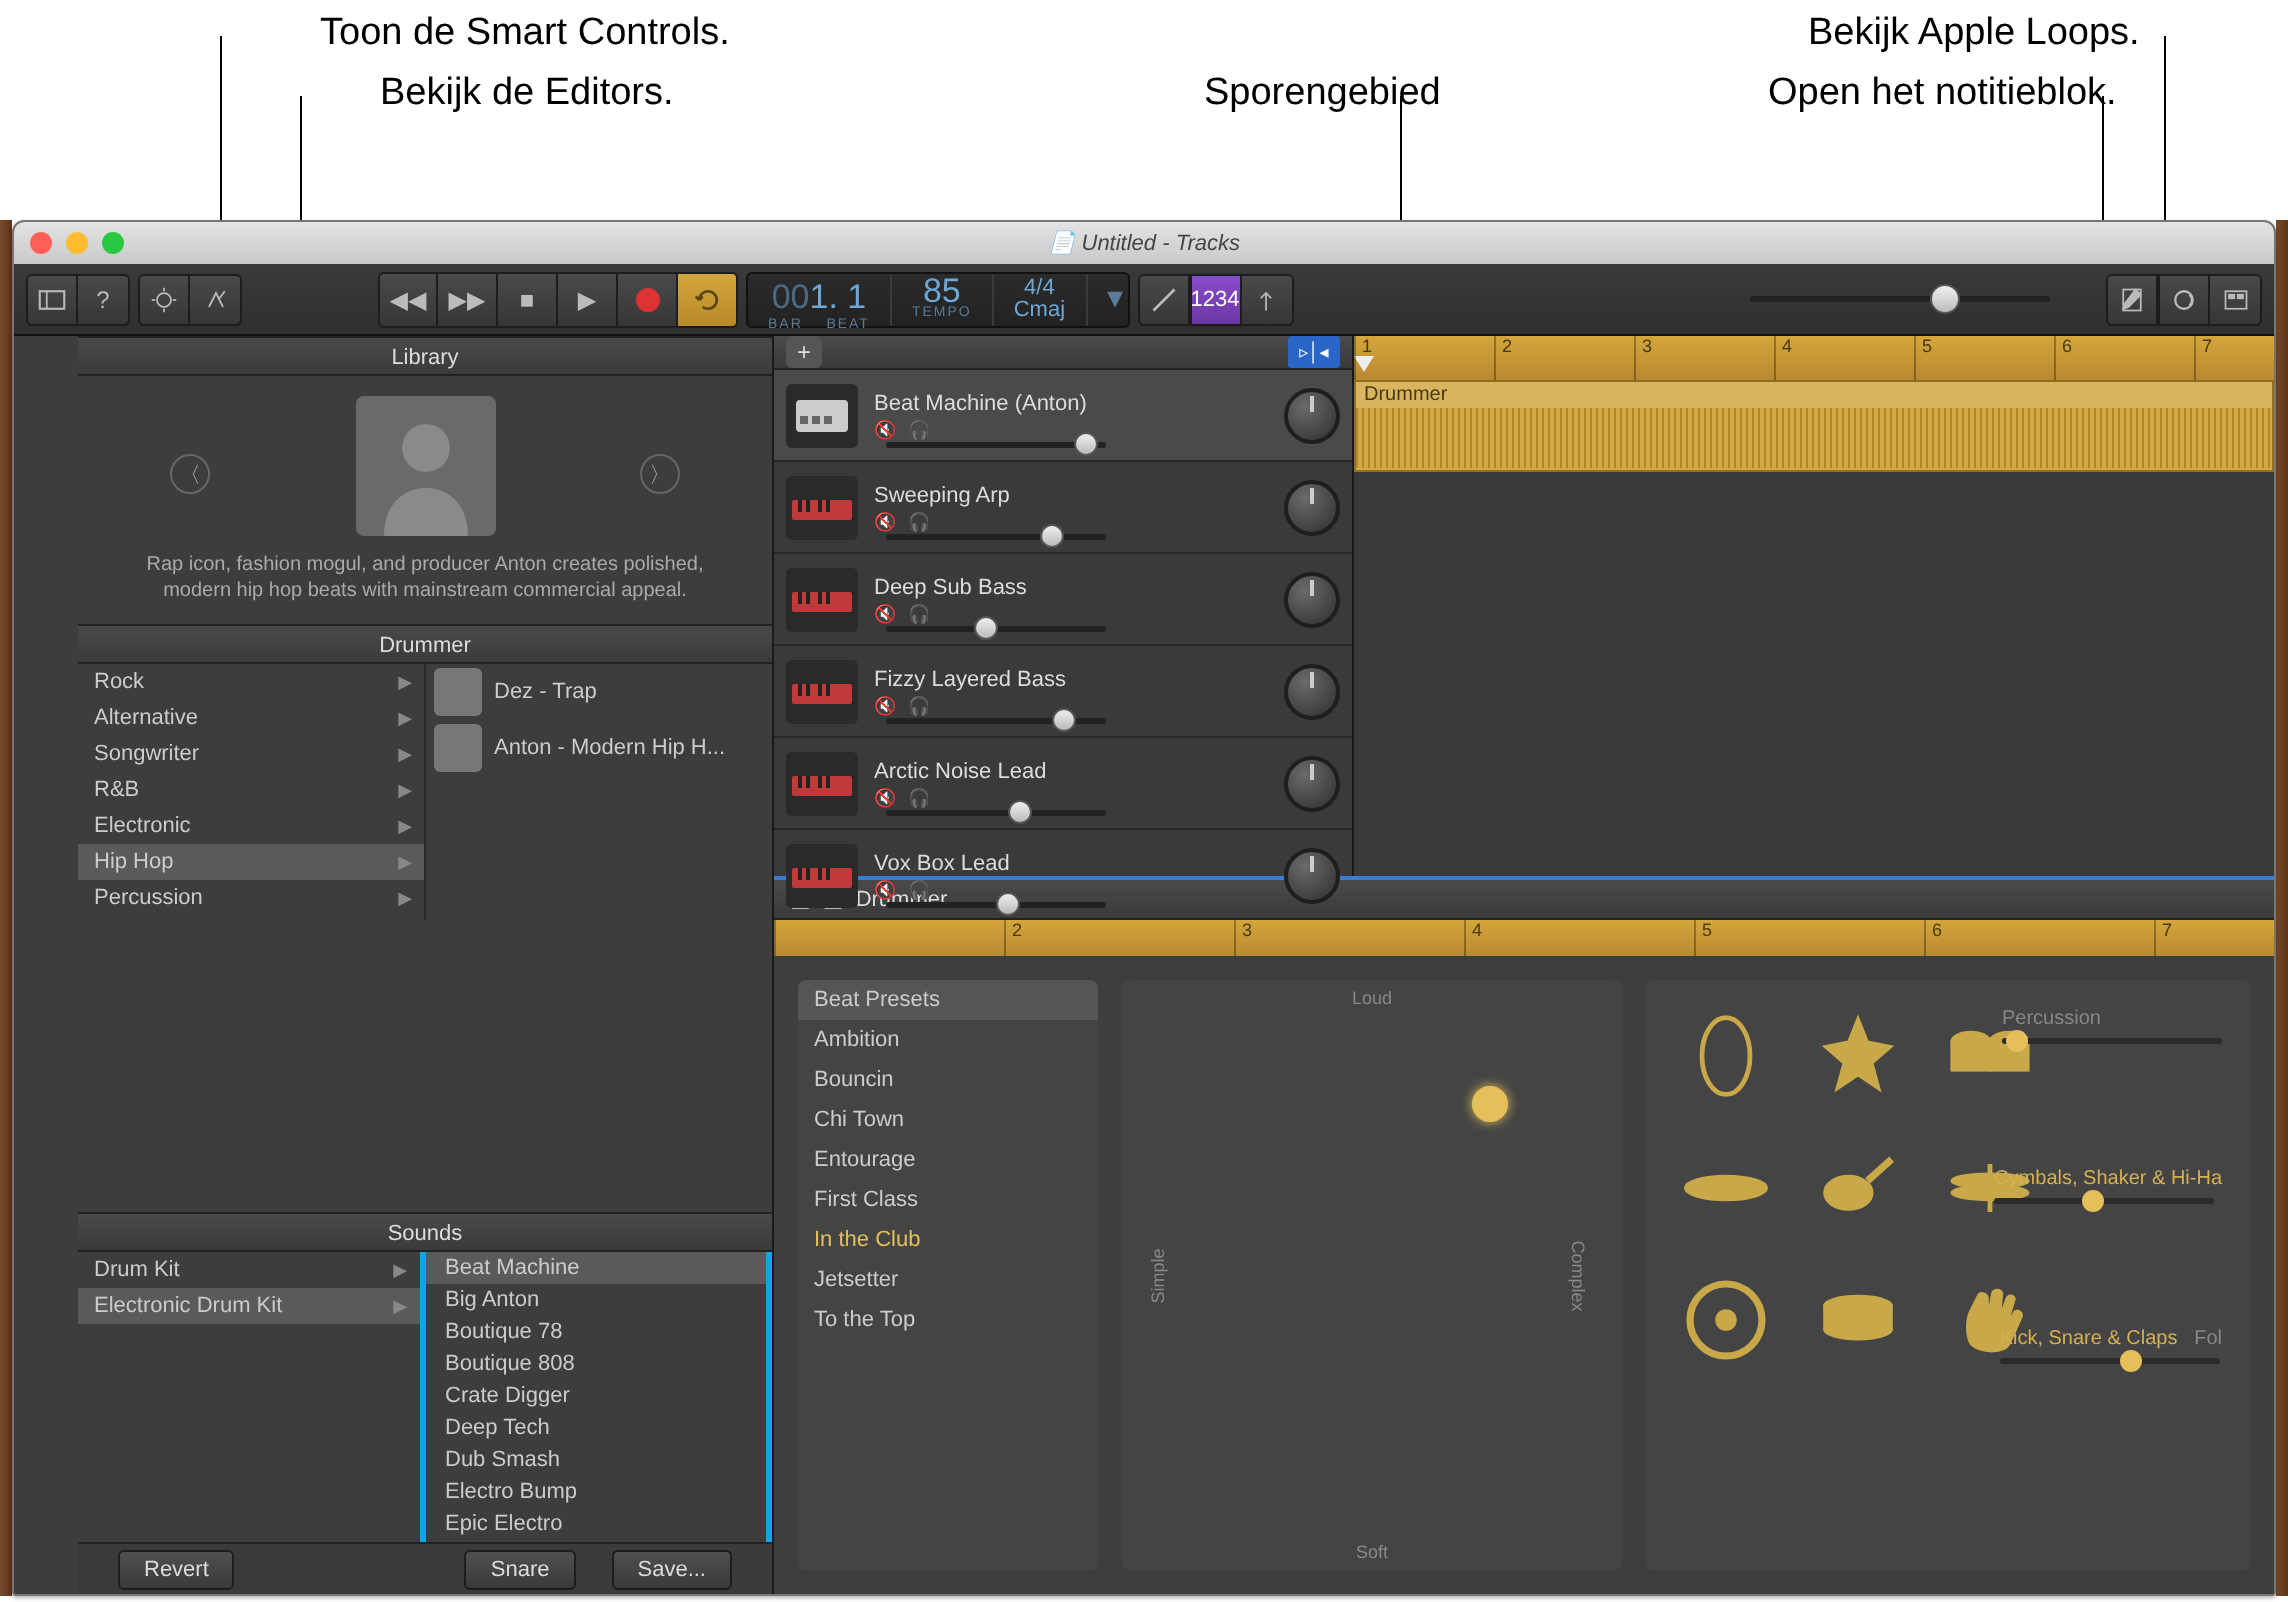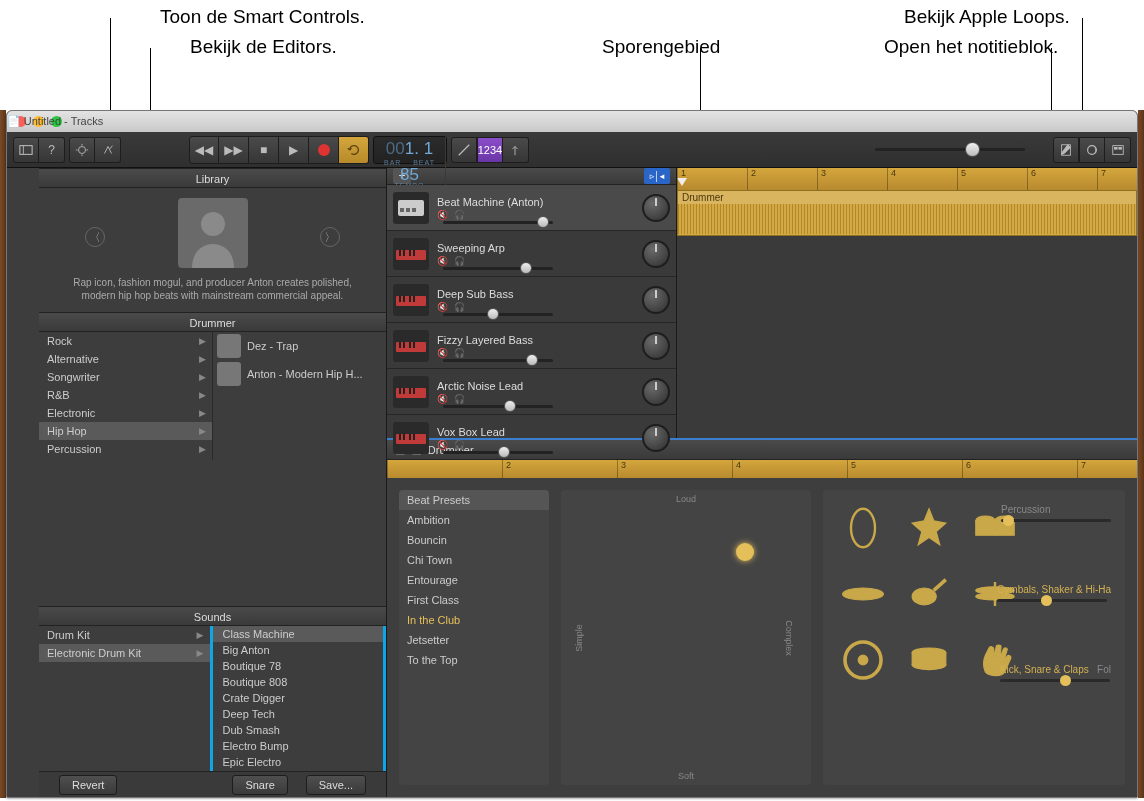--- a/index.html
+++ b/index.html
@@ -9,39 +9,39 @@
 .callouts { position: absolute; top: 0; left: 0; right: 0; height: 110px; }
 .callouts .lbl { position: absolute; font-size: 19px; color: #000; white-space: nowrap; margin-left: 42px; }
 .callouts .line { position: absolute; width: 1px; background: #000; }
 
 
 .window { position: absolute; left: 6px; top: 110px; width: 1132px; height: 688px; border: 1px solid #777; border-radius: 6px 6px 2px 2px; overflow: hidden; background: #3d3d3d; box-shadow: 0 1px 2px rgba(0,0,0,.3); }
 .titlebar { height: 21px; background: linear-gradient(#e3e3e3,#c9c9c9); display:flex; align-items:center; font-size:11px; color:#444; position:relative; }
 .traffic { display:flex; gap:7px; padding-left:8px; }
 .dot { width:11px; height:11px; border-radius:50%; }
 .dot.r{background:#ff5f57}.dot.y{background:#febc2e}.dot.g{background:#28c840}
-.titlebar .tcenter { position:absolute; left:0; right:0; text-align:left; pointer-events:none; }
+.titlebar .tcenter { position:absolute; left:0; right:0; text-align:center; pointer-events:none;font-style:italic; }
 
 .toolbar { height:36px; background:linear-gradient(#3a3a3a,#2f2f2f); border-bottom:1px solid #111; display:flex; align-items:center; padding:0 6px; gap:4px; }
 .tbtn { width:26px; height:26px; background:linear-gradient(#4a4a4a,#363636); border:1px solid #1d1d1d; border-radius:3px; display:flex; align-items:center; justify-content:center; color:#bbb; font-size:12px; cursor:pointer; }
 .tbtn svg{width:14px;height:14px;fill:#bbb;stroke:#bbb}
 .tgroup{display:flex}
 .tgroup .tbtn{border-radius:0}
 .tgroup .tbtn:first-child{border-radius:3px 0 0 3px}
 .tgroup .tbtn:last-child{border-radius:0 3px 3px 0;border-left:none}
 .spacer{flex:1}
 .transport{display:flex;gap:0}
 .transport .tbtn{width:30px;height:28px;border-radius:0;border-left:none}
 .transport .tbtn:first-child{border-left:1px solid #1d1d1d;border-radius:3px 0 0 3px}
 .transport .tbtn:last-child{border-radius:0 3px 3px 0}
 .transport .rec{background:linear-gradient(#4a4a4a,#363636)}
 .transport .rec .c{width:12px;height:12px;border-radius:50%;background:#d33}
 .transport .cycle{background:linear-gradient(#d3a63c,#b88a2a);}
 
-.lcd { height:28px; background:linear-gradient(#2b2b2b,#222); border:1px solid #111; border-radius:3px; display:flex; color:#6fa8d6; font-family:"Courier New",monospace; position:relative;flex-direction:column; }
+.lcd { height:28px; background:linear-gradient(#2b2b2b,#222); border:1px solid #111; border-radius:3px; display:flex; color:#6fa8d6; font-family:"Courier New",monospace; position:relative; }
 .lcd .seg{padding:2px 10px 0;border-right:1px solid #3a3a3a;text-align:center}
 .lcd .seg:last-child{border-right:none}
 .lcd .big{font-size:17px;line-height:14px;color:#6fa8d6}
 .lcd .dim{color:#4a6a85;font-size:17px}
 .lcd .lab{font-size:7px;color:#5a7a95;letter-spacing:1px}
 
 .midbtns .tbtn.purple{background:linear-gradient(#8a4dc9,#6a36a6);color:#fff}
 
 .vol{display:flex;align-items:center;width:150px;height:22px}
 .vol .track{flex:1;height:3px;background:#222;border-radius:2px;position:relative}
@@ -306,21 +306,21 @@
 
       <div style="flex:1"></div>
 
       <div class="panel-h">Sounds</div>
       <div class="sounds-area" style="height:168px">
         <div class="cat-col" id="kitcat-col" style="width:50%">
             <div class="cat-row">Drum Kit<span class="arr">▶</span></div>
             <div class="cat-row sel">Electronic Drum Kit<span class="arr">▶</span></div>
           </div>
         <div class="cat-col" id="sounds-col" style="width:50%">
-            <div class="snd sel">Class Machine</div>
+            <div class="snd sel">Beat Machine</div>
             <div class="snd">Big Anton</div>
             <div class="snd">Boutique 78</div>
             <div class="snd">Boutique 808</div>
             <div class="snd">Crate Digger</div>
             <div class="snd">Deep Tech</div>
             <div class="snd">Dub Smash</div>
             <div class="snd">Electro Bump</div>
             <div class="snd">Epic Electro</div>
           </div>
       </div>

